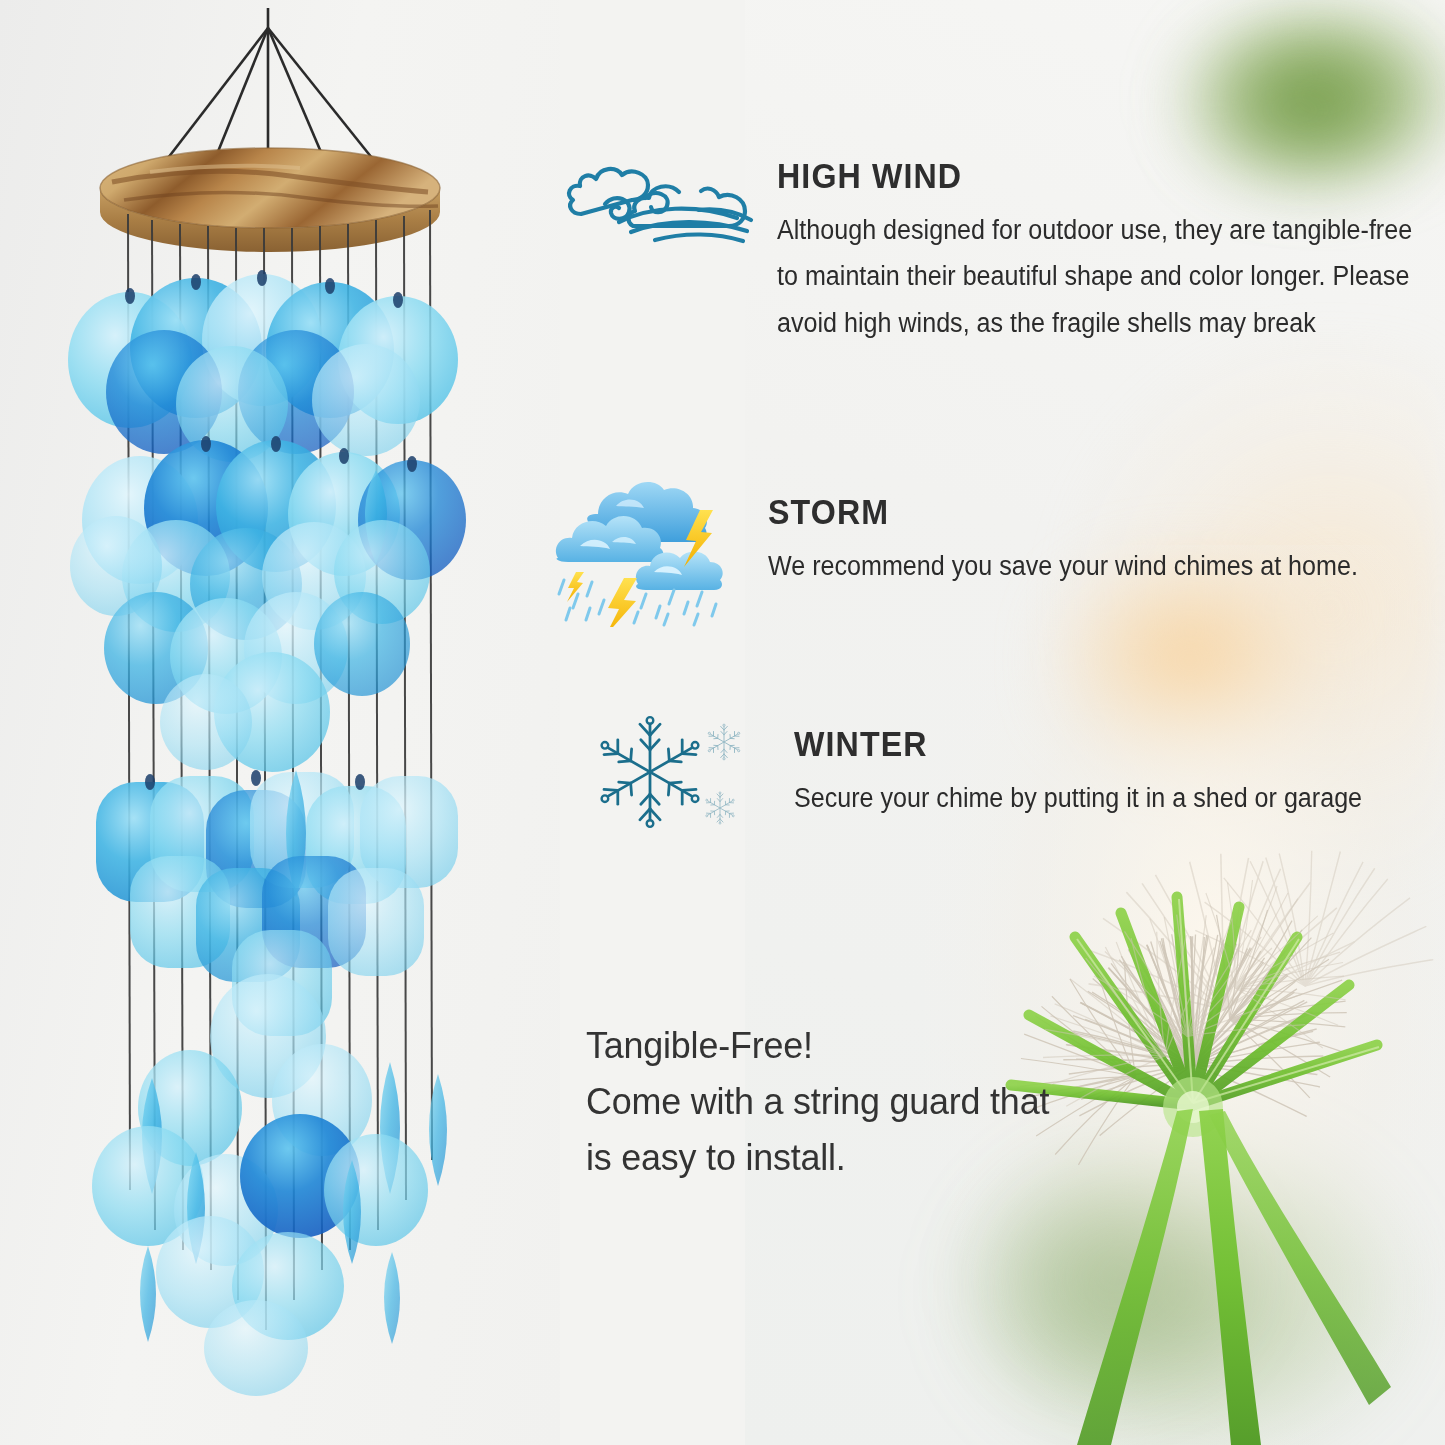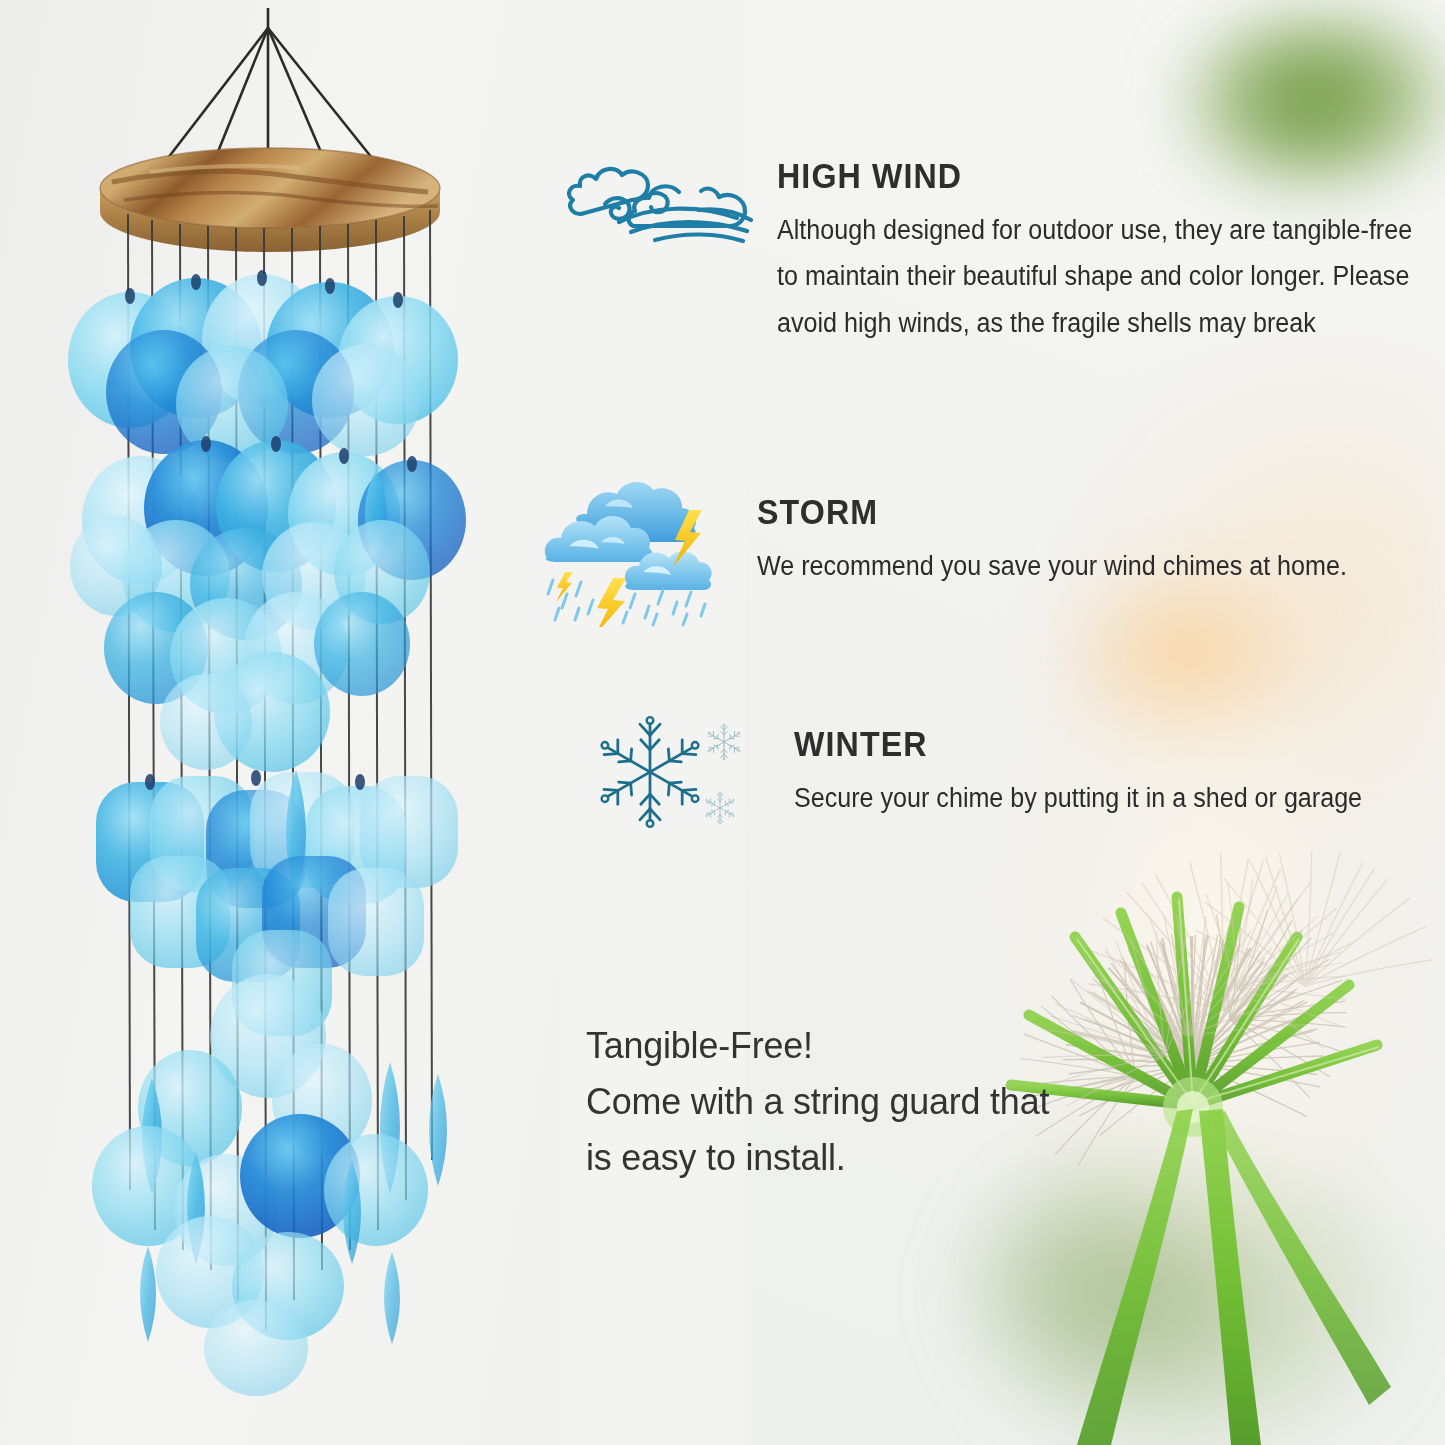--- a/index.html
+++ b/index.html
@@ -90,21 +90,21 @@
     font-weight: 500;
     transform: scaleX(0.93);
     transform-origin: left top;
   }
 
   #f-wind  { left: 559px; top: 152px; width: 890px; }
   #f-wind .feature-icon  { width: 210px; height: 100px; margin-right: 8px; }
   #f-wind .feature-title { font-size: 35px; margin-top: 4px; }
   #f-wind .feature-text  { font-size: 27px; line-height: 1.72; margin-top: 11px; width: 700px; }
 
-  #f-storm { left: 539px; top: 462px; width: 880px; }
+  #f-storm { left: 550px; top: 462px; width: 880px; }
   #f-storm .feature-icon  { width: 180px; height: 165px; margin-right: 38px; }
   #f-storm .feature-title { font-size: 35px; margin-top: 30px; }
   #f-storm .feature-text  { font-size: 27px; line-height: 1.72; margin-top: 11px; width: 640px; }
 
   #f-winter { left: 592px; top: 708px; width: 860px; }
   #f-winter .feature-icon  { width: 160px; height: 130px; margin-right: 42px; }
   #f-winter .feature-title { font-size: 35px; margin-top: 16px; }
   #f-winter .feature-text  { font-size: 27px; line-height: 1.72; margin-top: 11px; width: 640px; }
 
   

